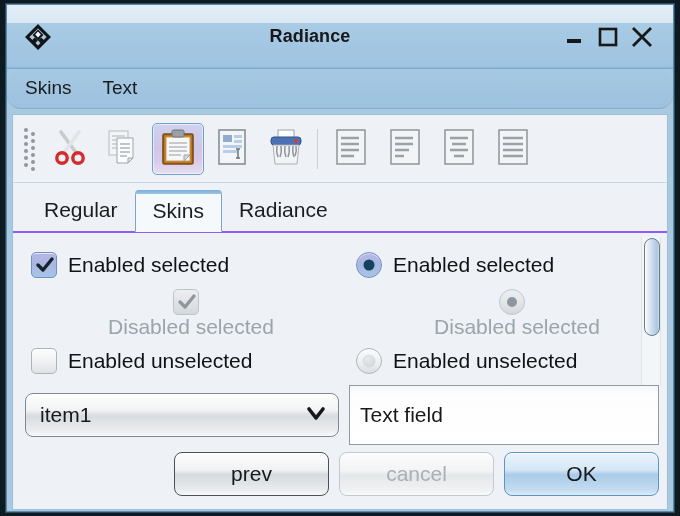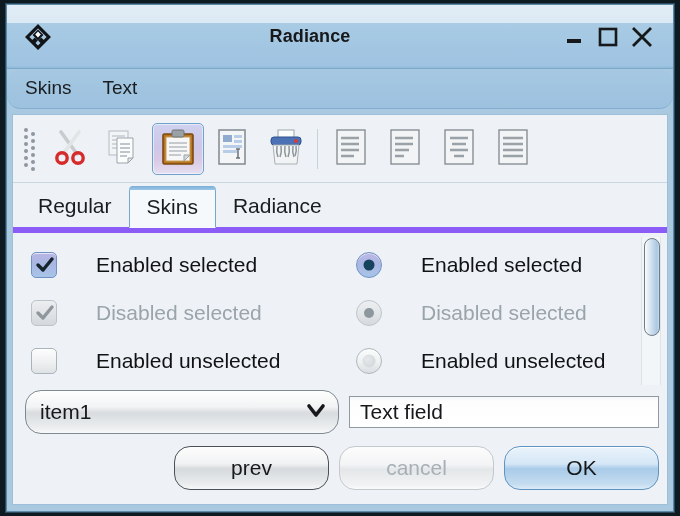--- a/index.html
+++ b/index.html
@@ -131,23 +131,23 @@
     flex: 0 0 1px;
   }
 
   
   #tabstrip {
     flex: 0 0 50px;
     height: 50px;
     background: #eef2f6;
     display: flex;
     align-items: flex-end;
-    padding-left: 8px;
-    position: relative;
-    border-bottom: 6px solid #8b5cf6;
+    padding-left: 14px;
+    position: relative;
+    border-bottom: 2px solid #8b5cf6;
     text-align: center;
   }
   .tab {
     height: 42px;
     padding: 0 17px;
     display: flex; align-items: center;
     font-size: 21px;
     color: #1a1d1f;
     cursor: default;
     position: relative;
@@ -188,23 +188,22 @@
     display: flex;
     flex-direction: column;
     padding-left: 18px;
   }
   .col.right { padding-left: 16px; }
   .row {
     height: 48px;
     display: flex;
     align-items: center;
     cursor: default;
-    gap: 28px;
-  }
-  .row.disabled { cursor: default; }
+  }
+  .row.disabled { cursor: default; flex-direction: column; }
   .lbl {
     font-size: 21px;
     color: #101214;
     margin-left: 11px;
     white-space: nowrap;
   }
   .lbl.dim { color: #9aa4ab; }
 
   
   .cb {
@@ -285,38 +284,38 @@
   #fields {
     flex: 0 0 54px;
     display: flex;
     align-items: center;
     padding: 0 8px 0 12px;
     gap: 10px;
   }
   #combo {
     flex: 0 0 314px;
     height: 44px;
-    border-radius: 16px;
+    border-radius: 8px;
     border: 1px solid #7d8a93;
     background: linear-gradient(to bottom,#fefefe 0%,#f2f3f4 38%,#d8dcdf 52%,#eceeef 88%,#f8f9fa 100%);
     box-shadow: inset 0 1px 0 rgba(255,255,255,.9);
     display: flex;
     align-items: center;
     padding: 0 10px 0 14px;
     cursor: default;
   }
   #combo-value {
     flex: 1 1 auto;
     font-size: 21px;
     color: #16181a;
     white-space: nowrap;
   }
   #textfield {
     flex: 1 1 auto;
-    height: 32px;
+    height: 60px;
     border: 1px solid #8f9aa2;
     background: linear-gradient(to bottom,#f4f6f7 0%,#fdfdfd 14%,#ffffff 100%);
     display: flex;
     align-items: center;
     padding: 0 10px;
   }
   #textfield-value {
     font-size: 21px;
     color: #16181a;
     white-space: nowrap;
@@ -327,21 +326,21 @@
     flex: 0 0 64px;
     display: flex;
     align-items: center;
     justify-content: flex-end;
     padding: 0 8px 6px 0;
     gap: 10px;
     background: #eef2f6;
   }
   .btn {
     width: 155px; height: 44px;
-    border-radius: 16px;
+    border-radius: 8px;
     display: flex; align-items: center; justify-content: center;
     font-size: 21px;
     color: #16181a;
     cursor: default;
     white-space: nowrap;
   }
   .btn.normal {
     border: 1px solid #4a5158;
     background: linear-gradient(to bottom,#fdfdfd 0%,#f1f2f3 40%,#d6dadd 52%,#eaecee 88%,#f7f8f9 100%);
     box-shadow: inset 0 1px 0 rgba(255,255,255,.9);

